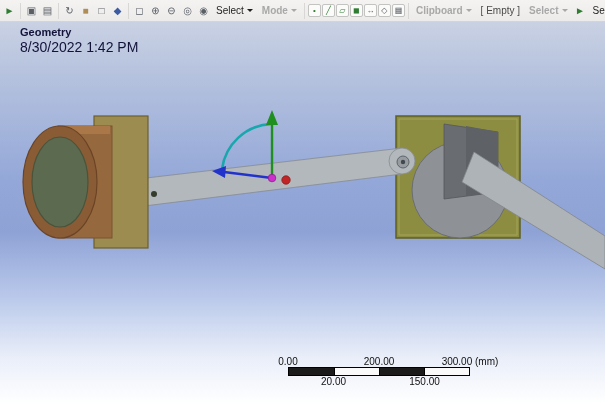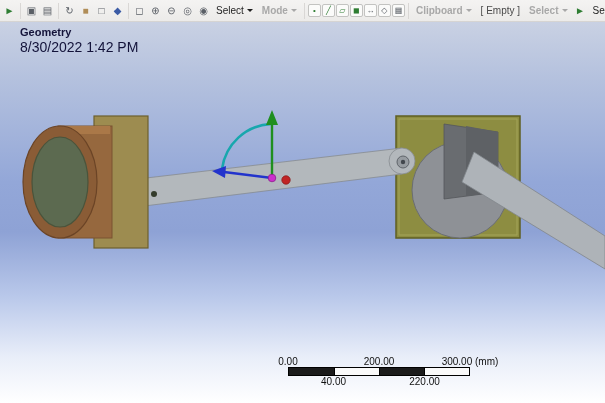--- a/index.html
+++ b/index.html
@@ -184,19 +184,19 @@
         <span style="left:50%">200.00</span>
         <span style="left:100%">300.00 (mm)</span>
       </div>
       <div class="sb-bar">
         <div class="sb-seg b"></div>
         <div class="sb-seg w"></div>
         <div class="sb-seg b"></div>
         <div class="sb-seg w"></div>
       </div>
       <div class="sb-bottom">
-        <span style="left:25%">40.00</span>
-        <span style="left:75%">220.00</span>
+        <span style="left:25%">20.00</span>
+        <span style="left:75%">150.00</span>
       </div>
     </div>
 
   </div>
 </div>
 
 </body></html>

